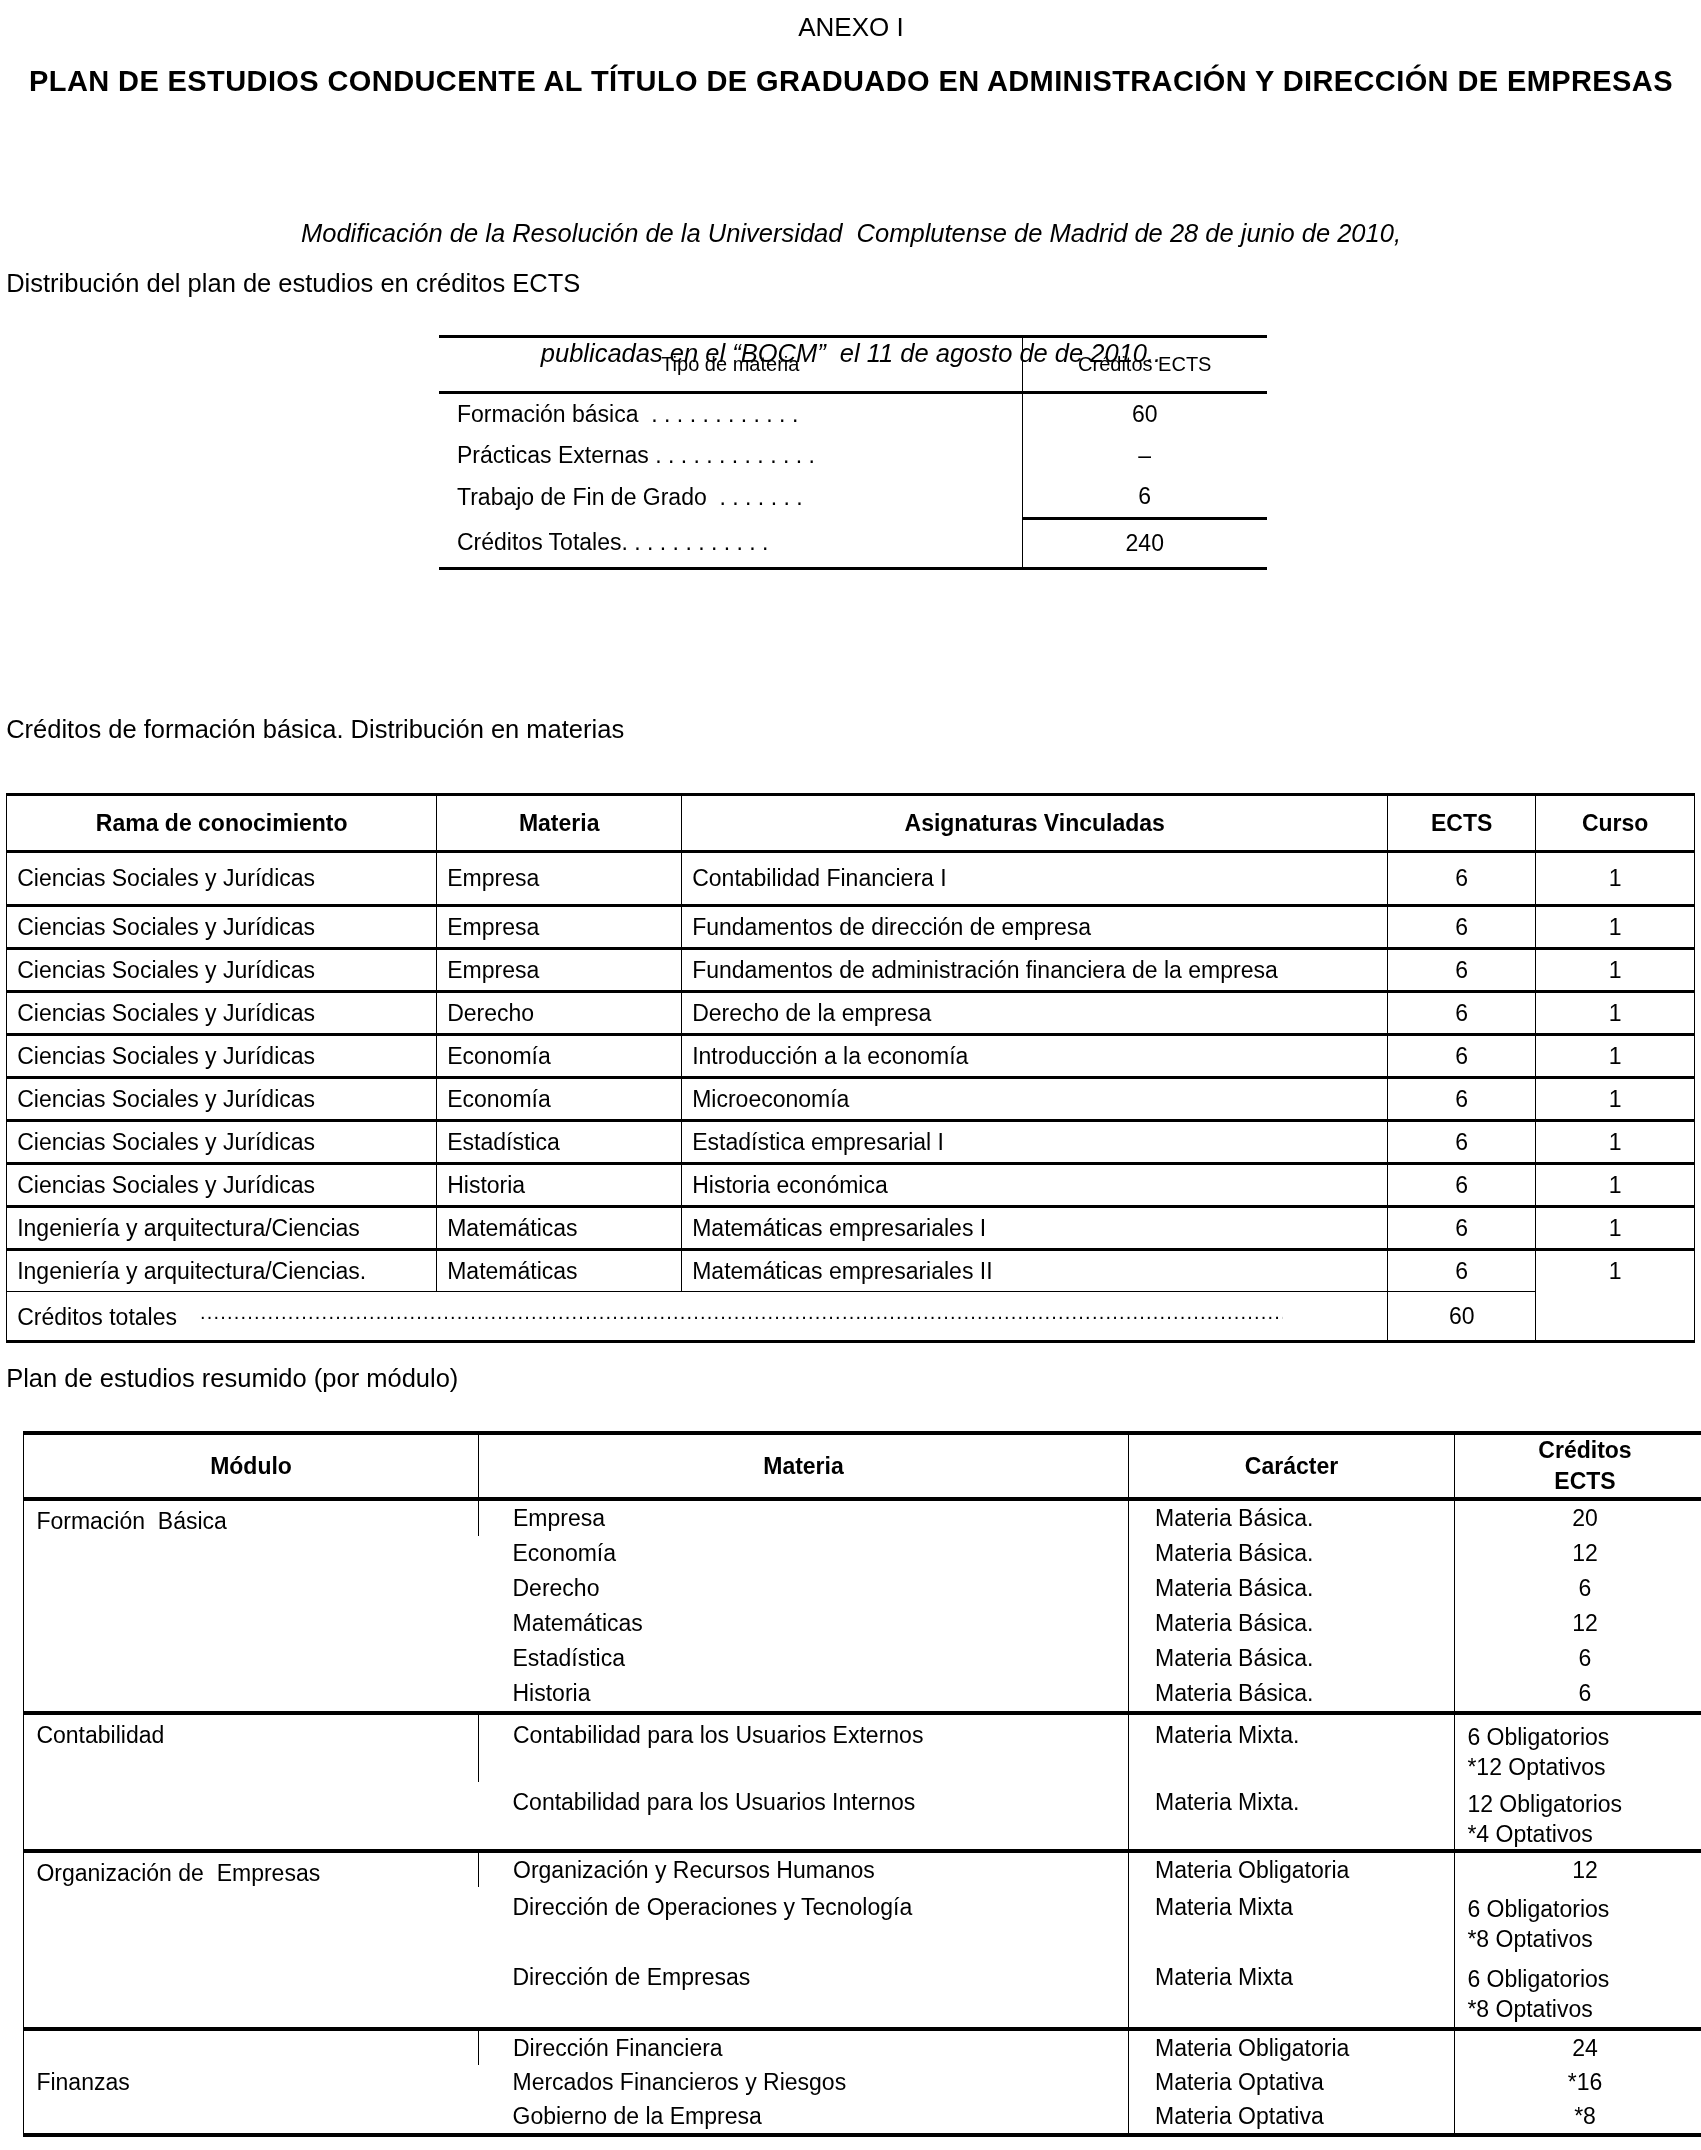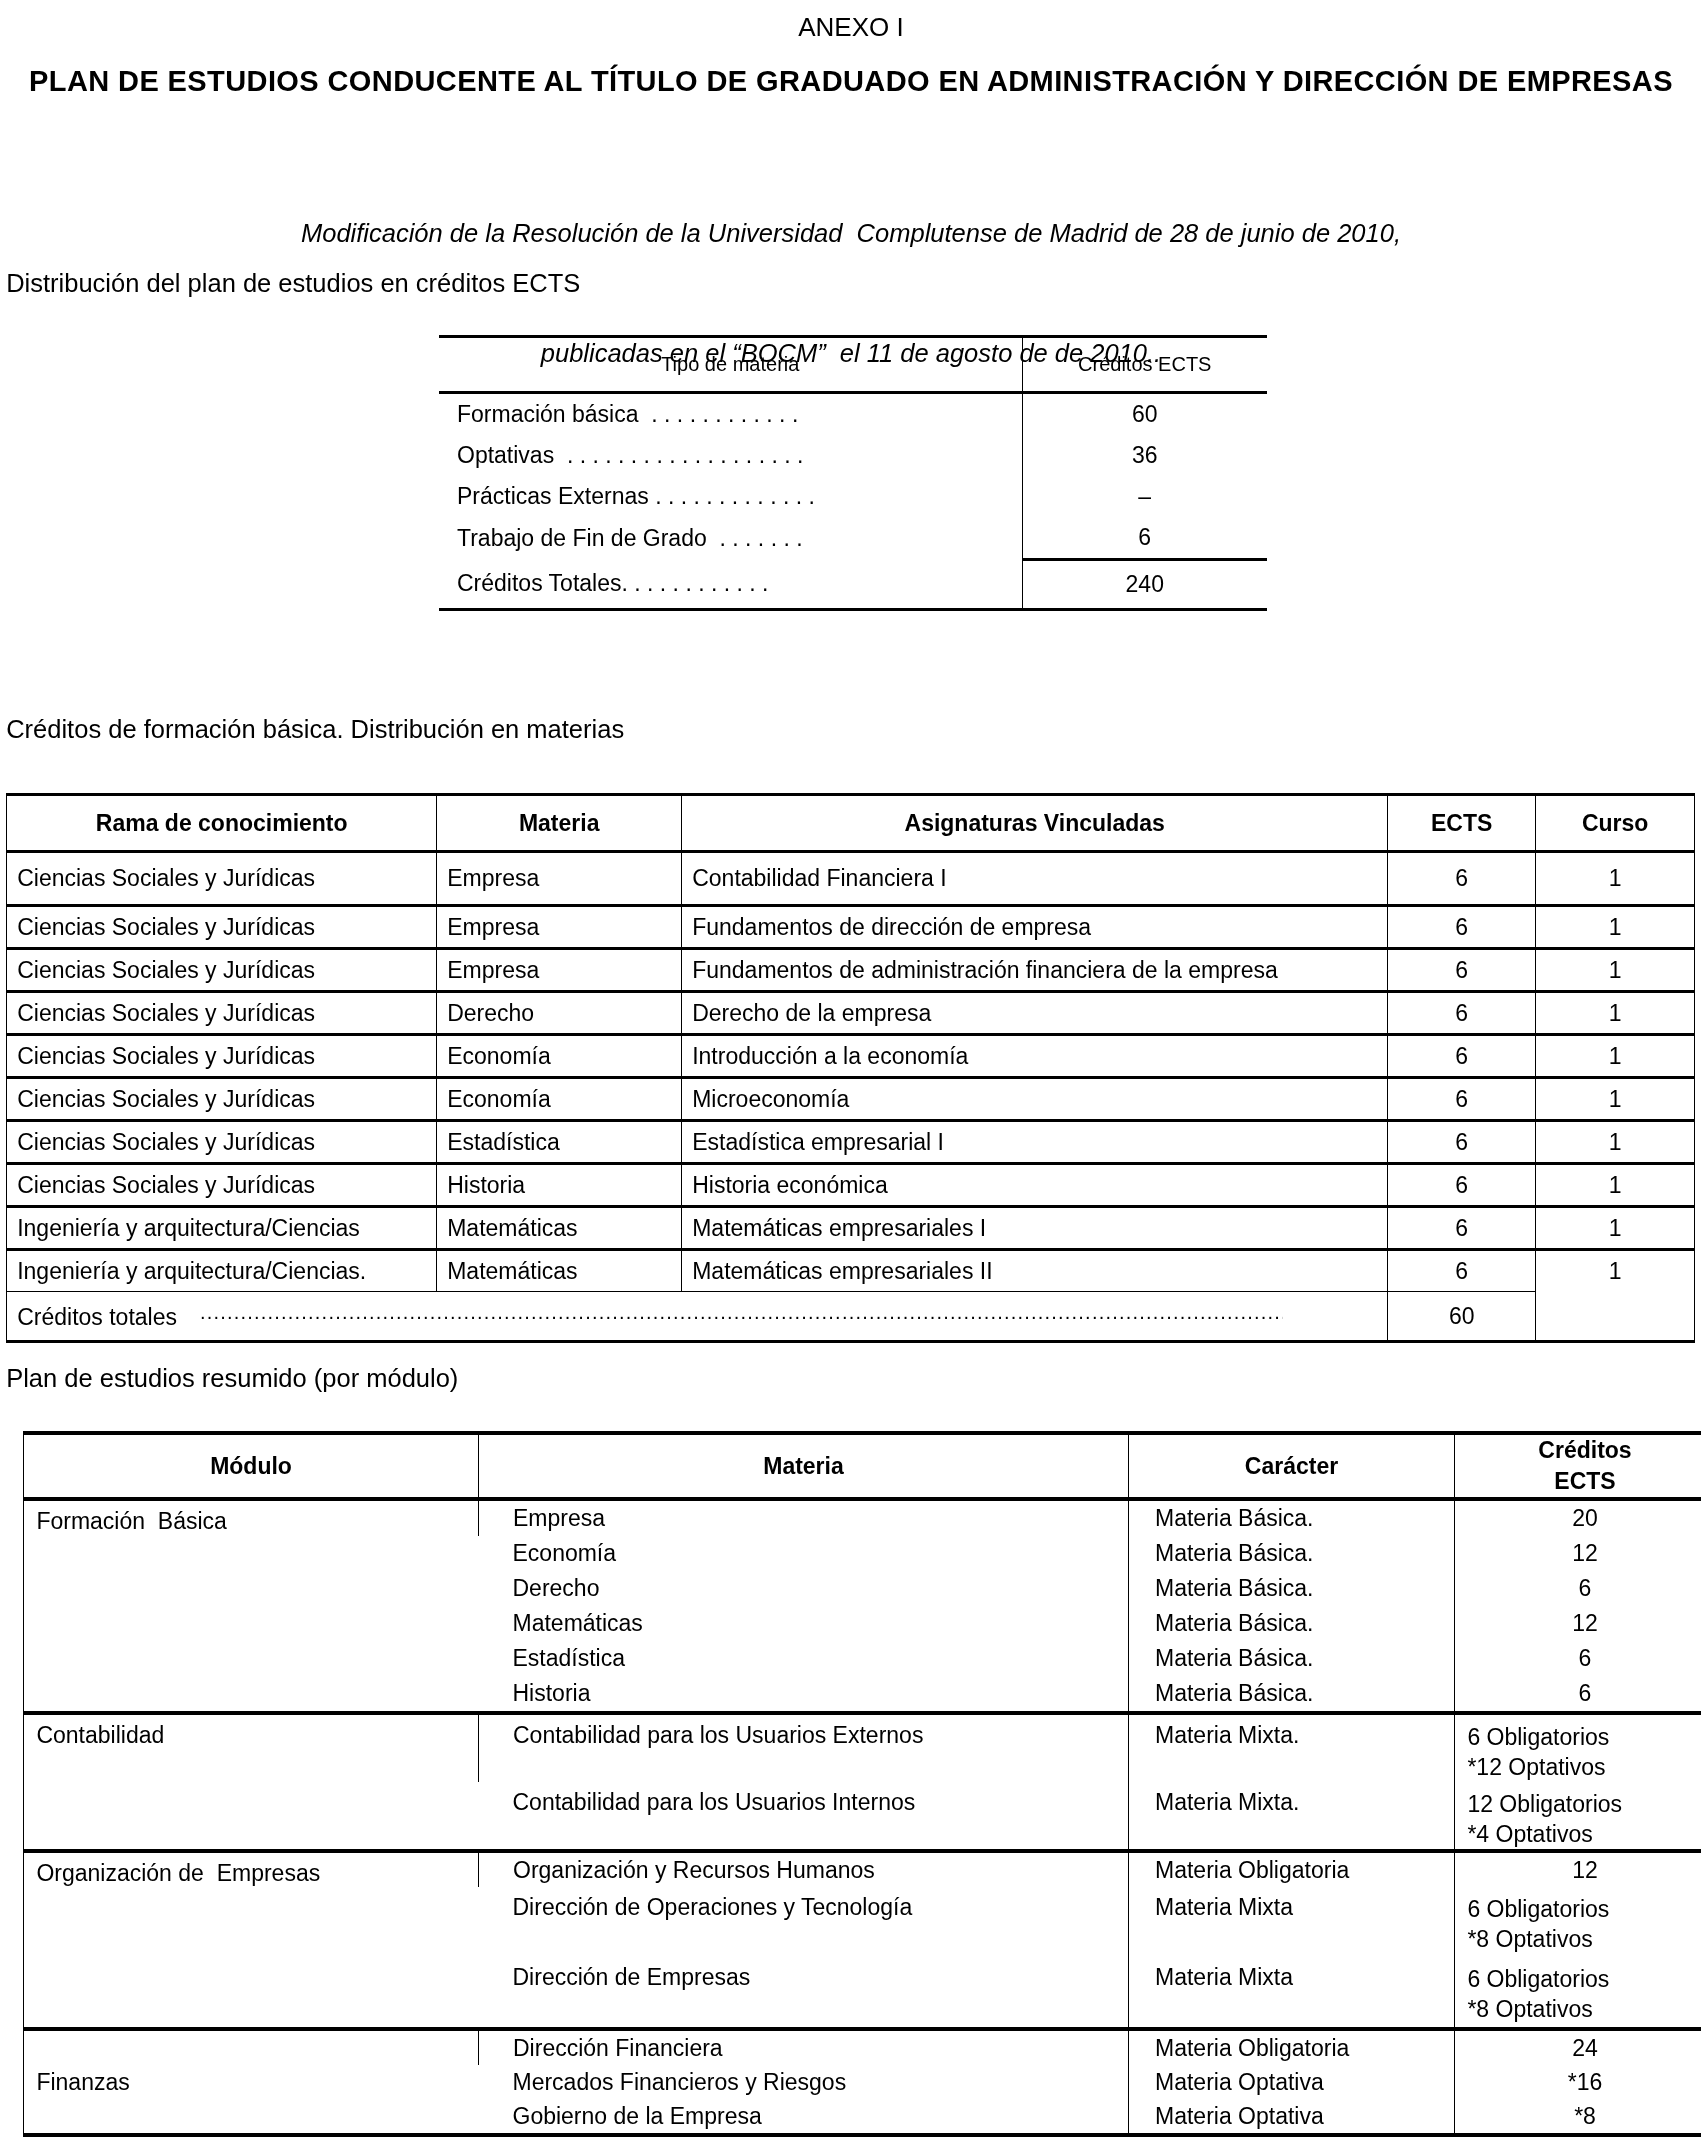--- a/index.html
+++ b/index.html
@@ -88,24 +88,20 @@
         <th>Tipo de materia</th>
         <th class="vdiv">Créditos ECTS</th>
       </tr>
     </thead>
     <tbody>
       <tr>
         <td class="lab">Formación básica  . . . . . . . . . . . .</td>
         <td class="val vdiv">60</td>
       </tr>
       <tr>
-        <td class="lab">Optativas  . . . . . . . . . . . . . . . . . . .</td>
-        <td class="val vdiv">36</td>
-      </tr>
-      <tr>
         <td class="lab">Prácticas Externas . . . . . . . . . . . . .</td>
         <td class="val vdiv">–</td>
       </tr>
       <tr>
         <td class="lab">Trabajo de Fin de Grado  . . . . . . .</td>
         <td class="val vdiv">6</td>
       </tr>
       <tr class="trow">
         <td class="lab">Créditos Totales. . . . . . . . . . . .</td>
         <td class="val vdiv totline">240</td>

